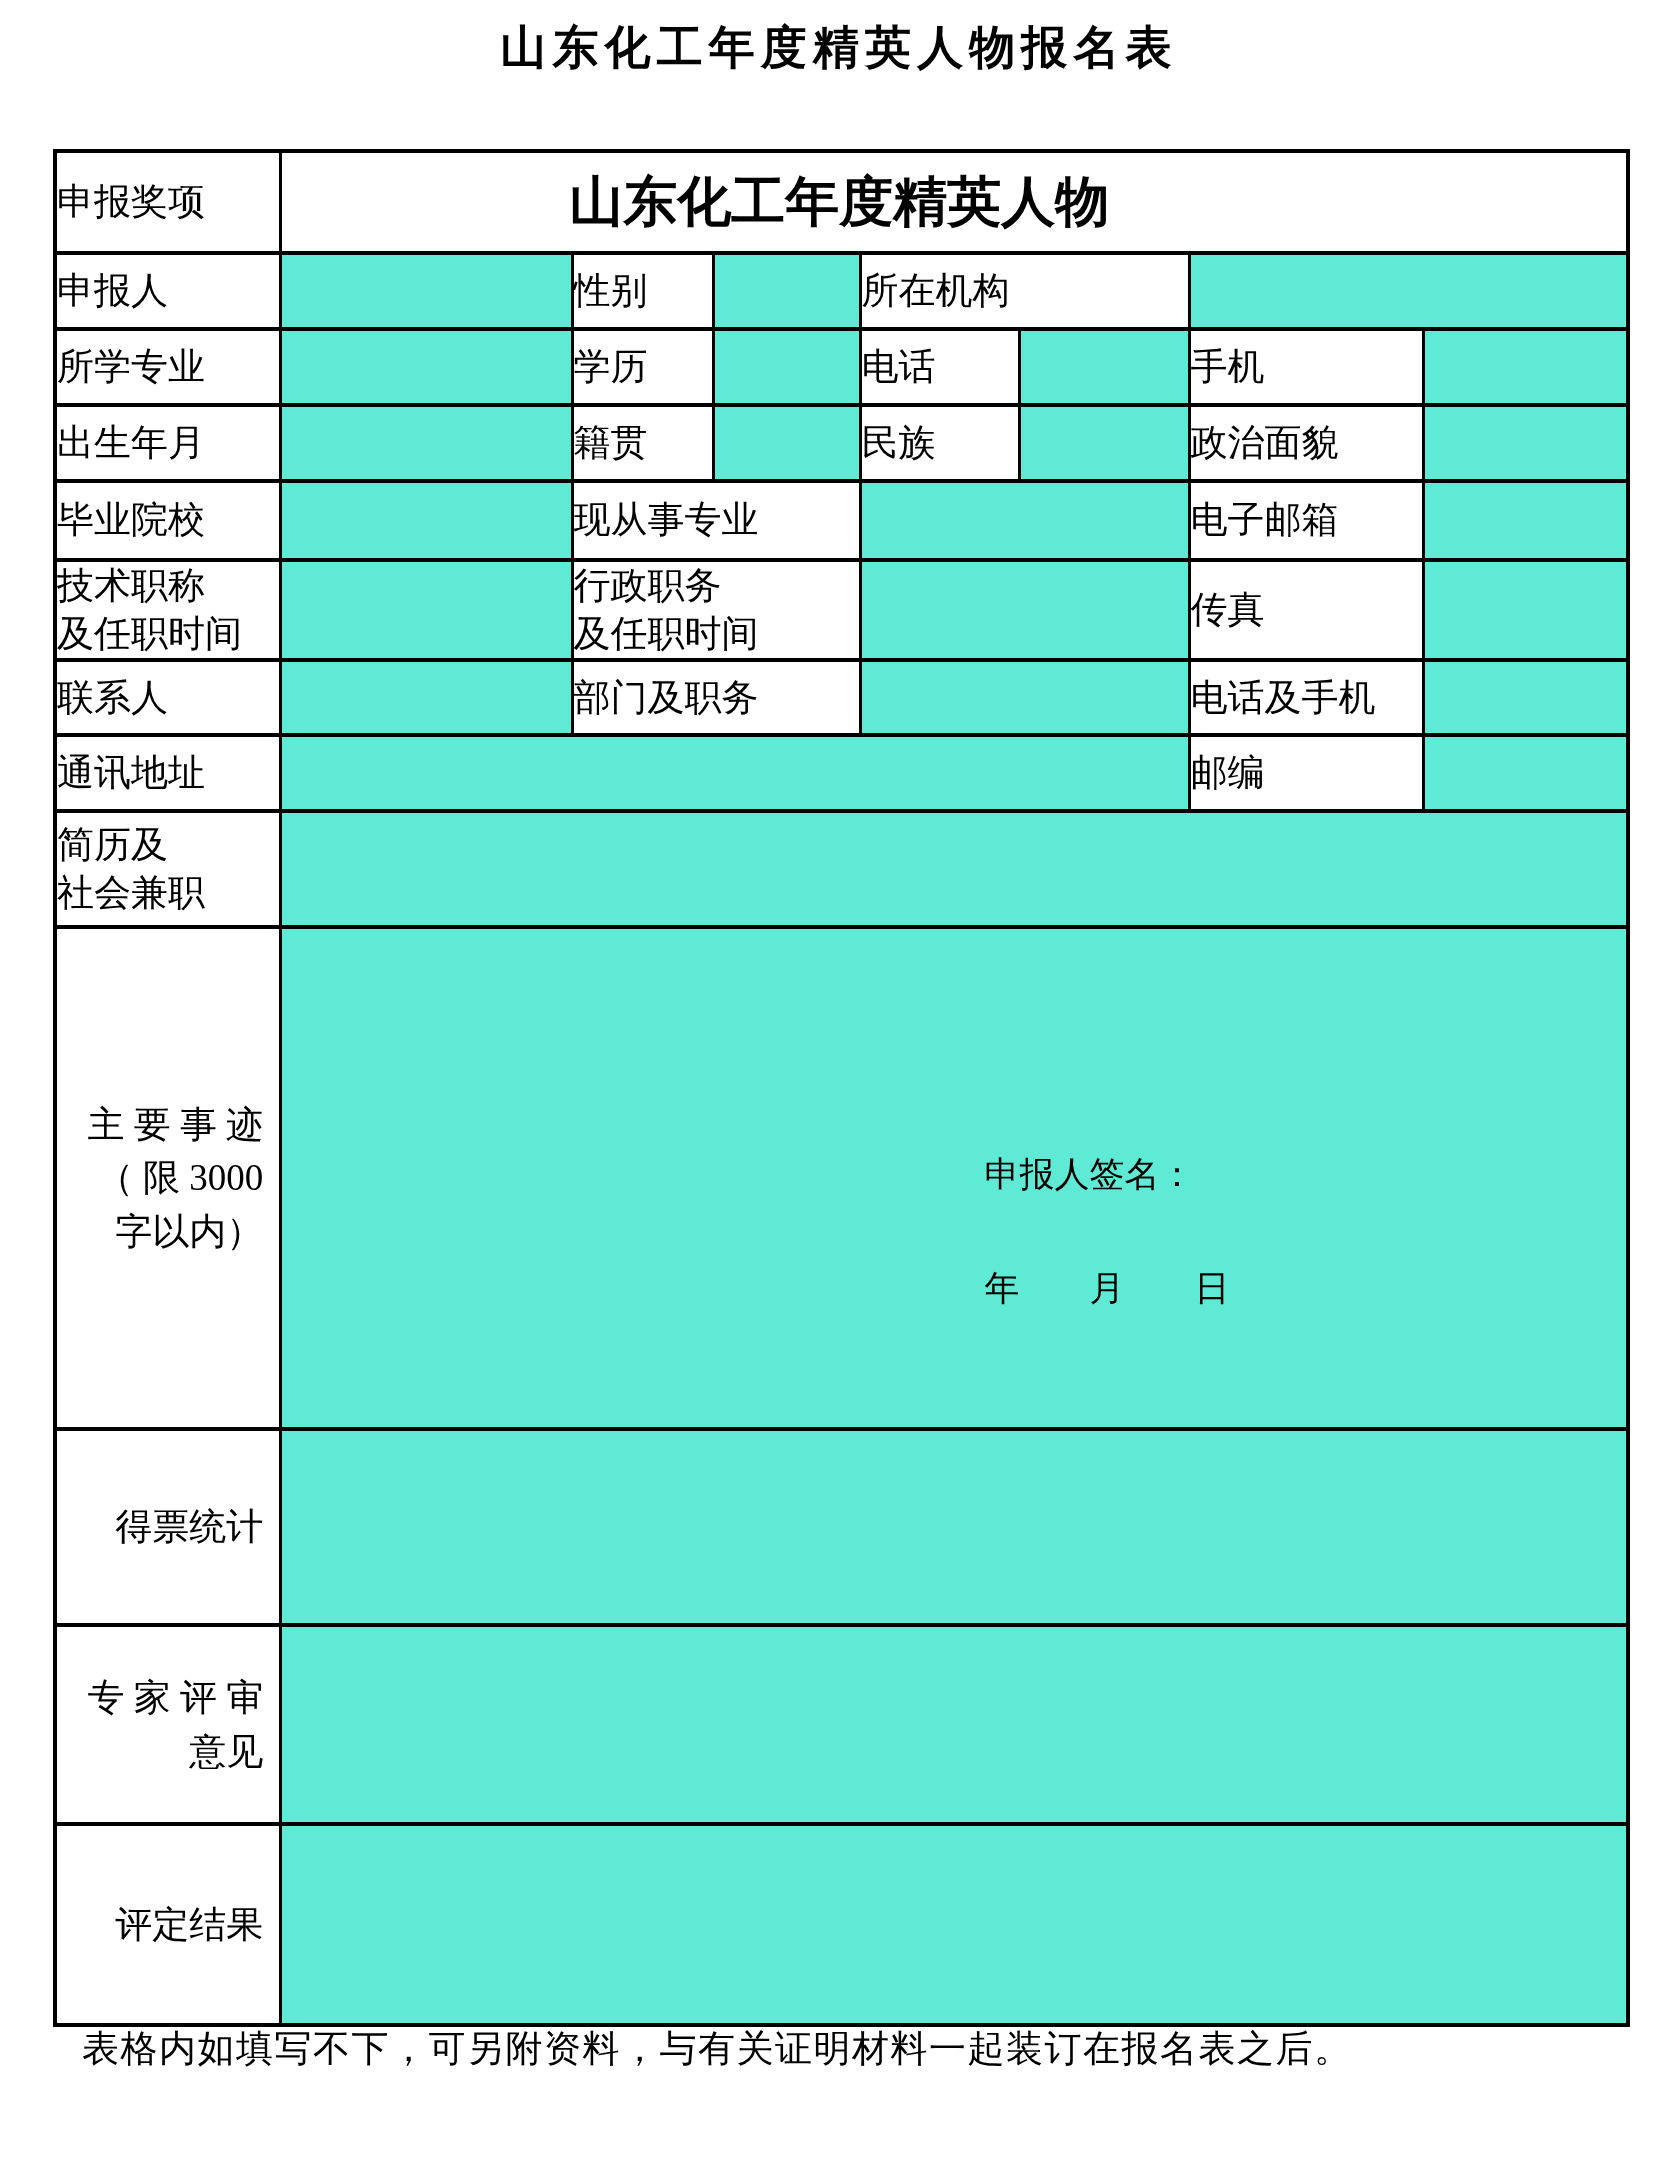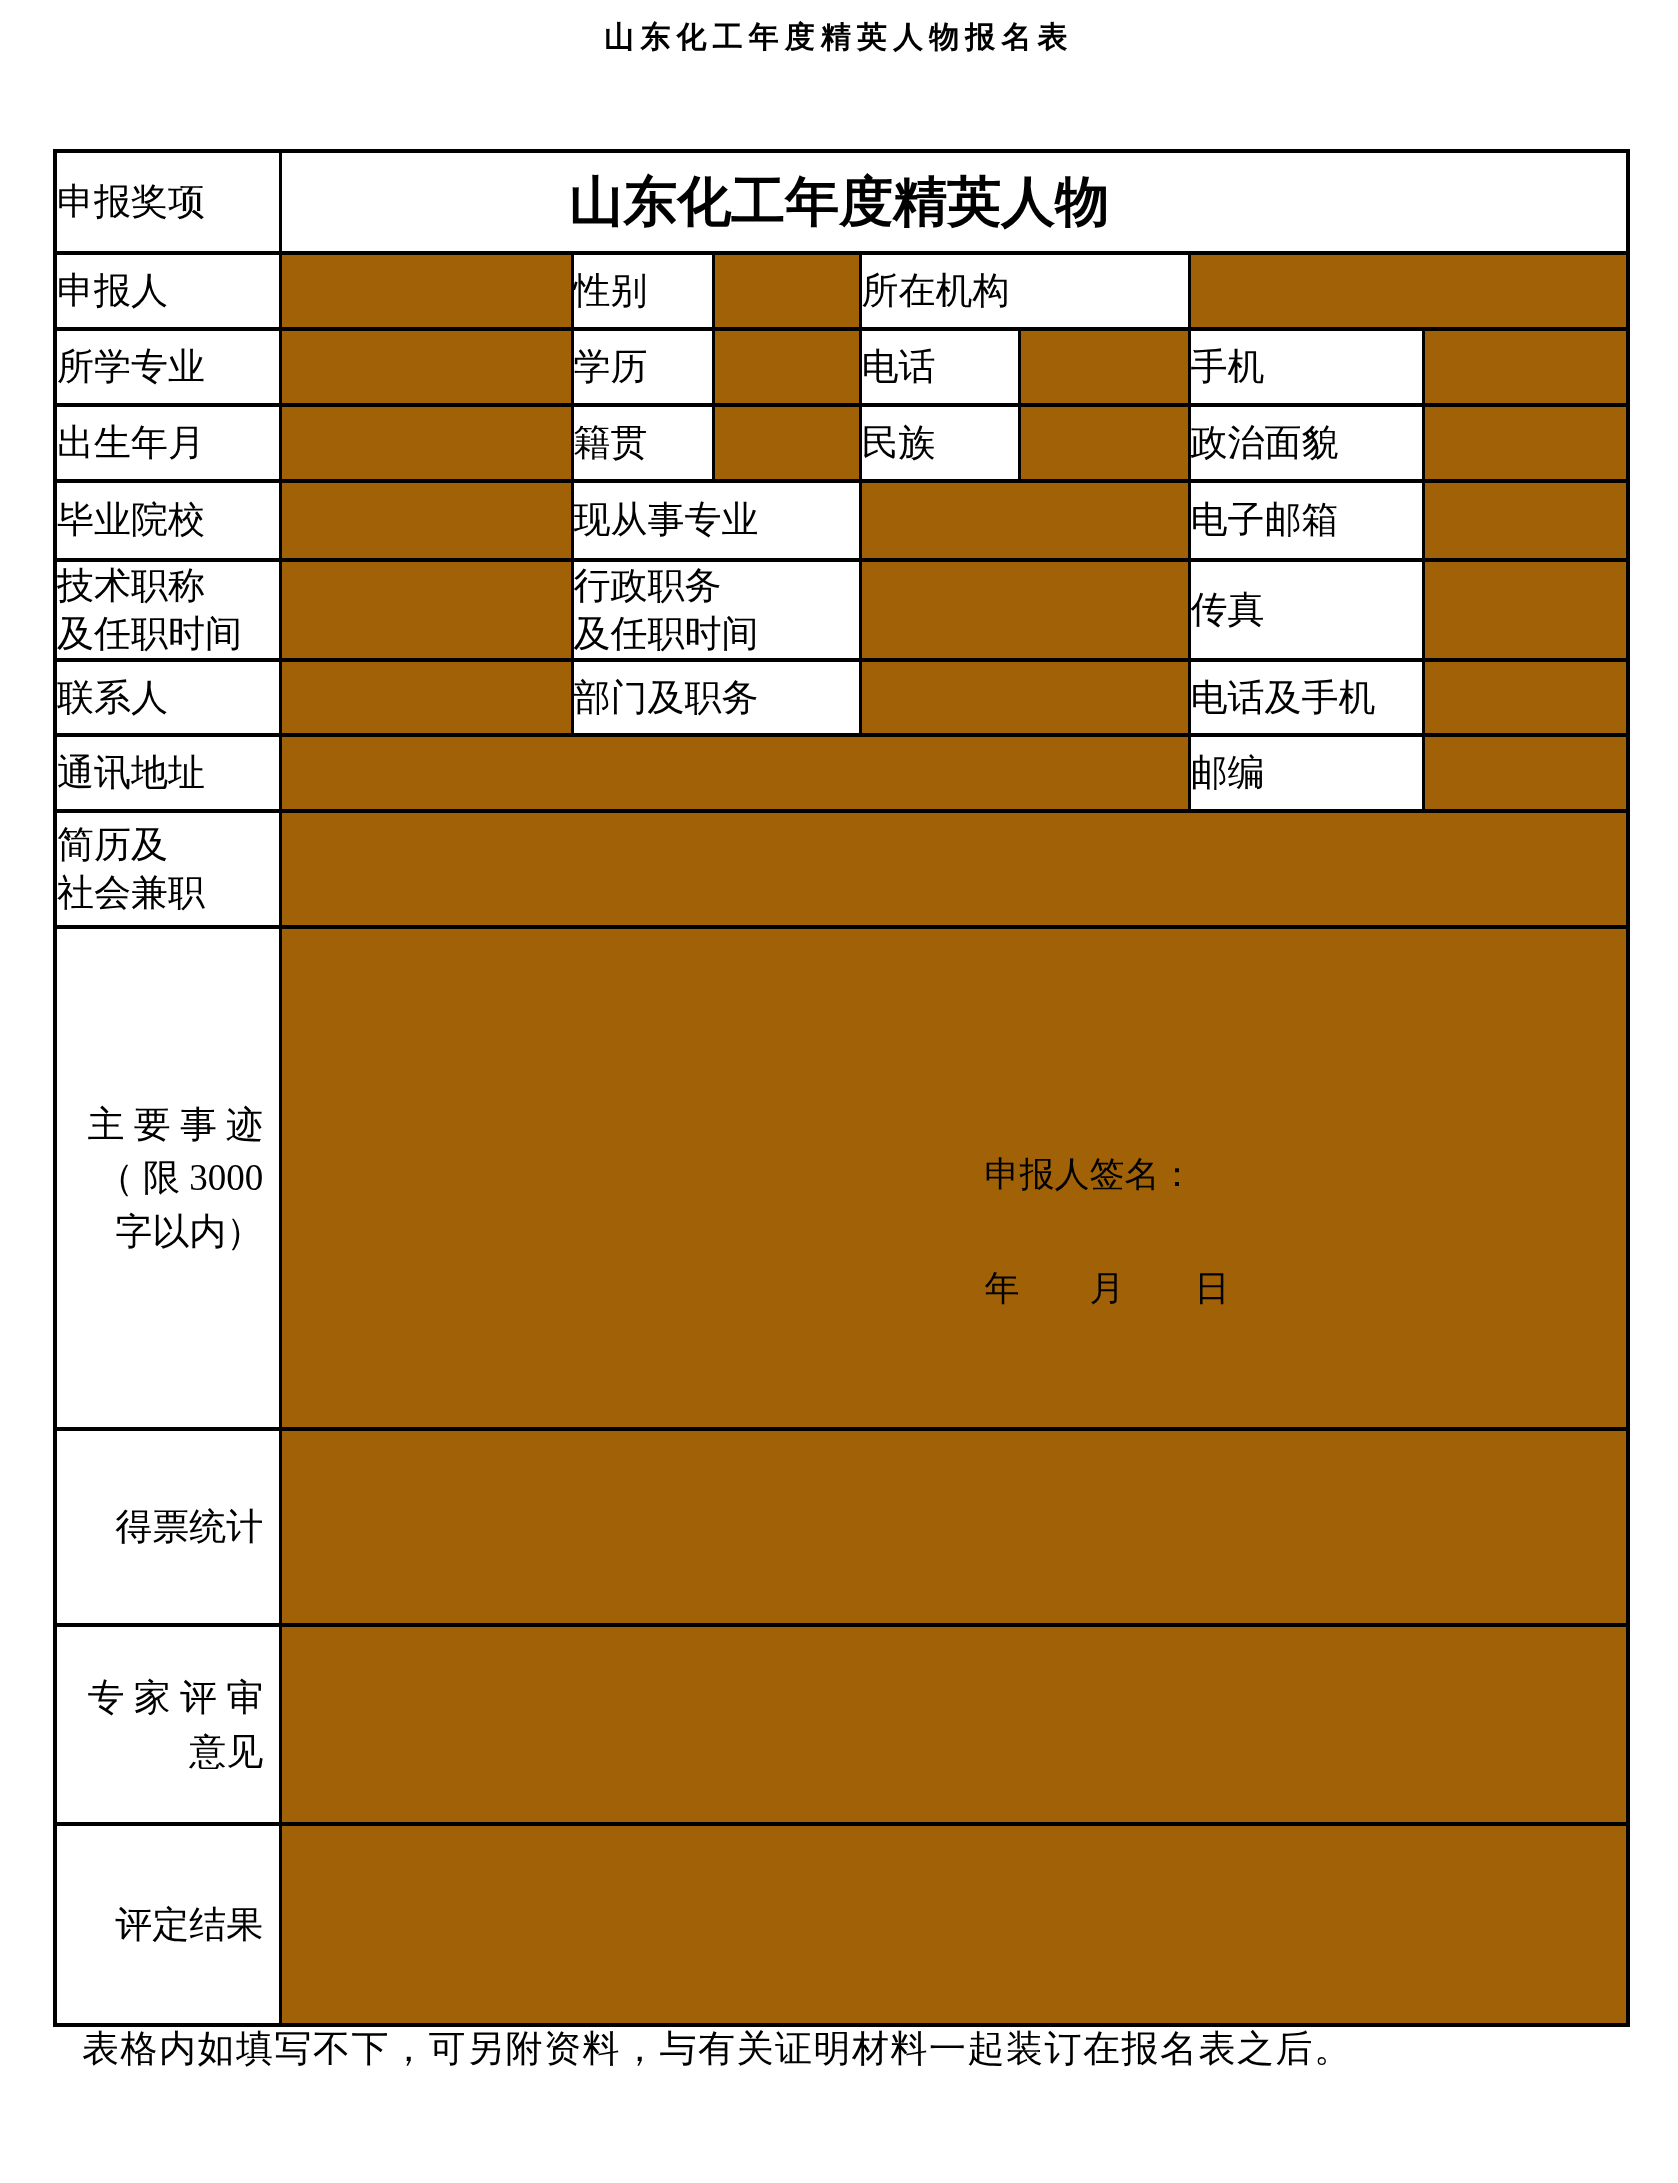--- a/index.html
+++ b/index.html
@@ -2,21 +2,21 @@
 <html lang="zh" style="font-size:12.2px"><head>
 <meta charset="utf-8">
 <style>
   html,body{margin:0;padding:0;background:#fff;}
   body{
     width:1678px;height:2183px;position:relative;
     font-family:"Liberation Serif", serif;color:#000;
   }
   .title{
     position:absolute;top:17px;left:0;width:100%;
-    text-align:center;font-size:30px;font-weight:bold;
+    text-align:center;font-size:46px;font-weight:bold;
     font-family:"Liberation Sans", sans-serif;
     letter-spacing:6.1px;margin:0;
   }
   table.form-table{
     position:absolute;left:53px;top:149px;width:1573px;
     border-collapse:collapse;table-layout:fixed;
     border:4.6px solid #000;
   }
   td{
     border:3.1px solid #000;
@@ -27,21 +27,21 @@
     text-align:left;white-space:pre-line;line-height:1.3;
   }
   td.lbl-left{
     text-align:right;padding-left:18.3px;padding-right:15.3px;
     white-space:pre-line;line-height:1.45;
   }
   td.award-val{
     text-align:center;font-weight:bold;font-size:54px;
     padding-right:229px;
   }
-  td.fill{background:#a16207;text-decoration:underline;}
+  td.fill{background:#5eead4;text-decoration:underline;}
   td.deeds-cell{position:relative;}
   .sig-block{
     position:absolute;left:703px;bottom:53px;
     font-size:35px;line-height:57px;white-space:pre-line;
   }
   .footnote{
     position:absolute;left:82px;top:2024px;margin:0;
     font-size:37px;letter-spacing:1.5px;
   }
 </style>

